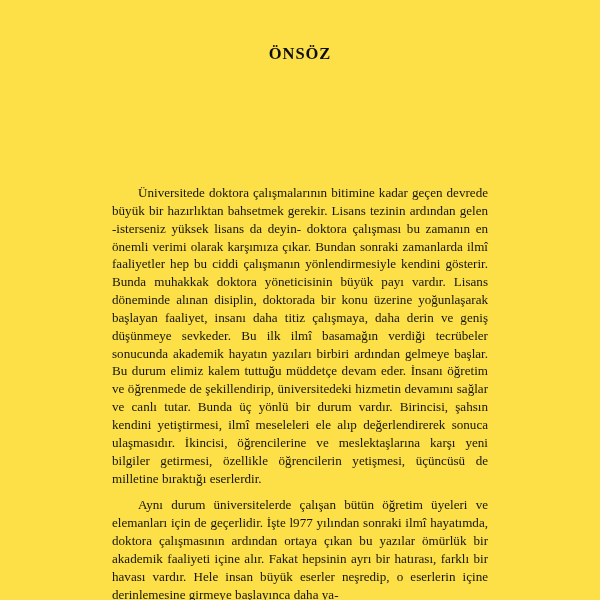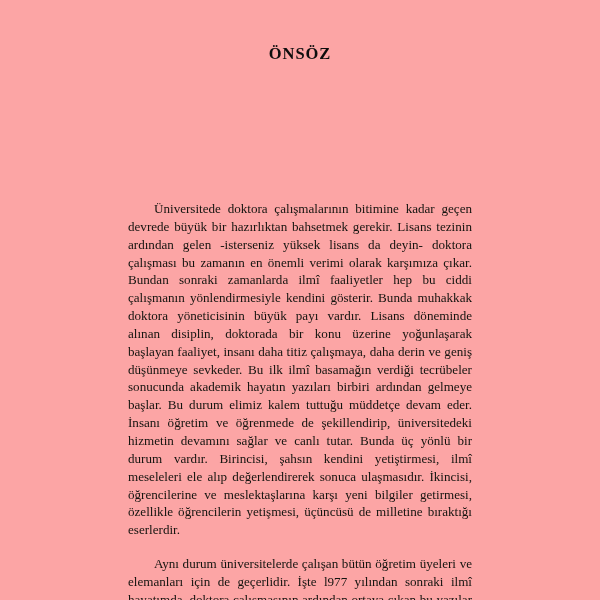--- a/index.html
+++ b/index.html
@@ -15,21 +15,21 @@
     color: #111111;
     overflow: hidden;
     -webkit-font-smoothing: antialiased;
   }
 
   .page {
     position: relative;
     width: 600px;
     height: 600px;
     box-sizing: border-box;
-    background: #fca5a5;
+    background: #fde047;
   }
 
   
   .chapter-title {
     position: absolute;
     top: 33px;
     left: 0;
     width: 600px;
     text-align: center;
     font-size: 16.5px;
@@ -41,21 +41,21 @@
 
   
   .text-block {
     position: absolute;
     top: 184px;
     left: 112px;
     width: 376px;
   }
 
   .paragraph {
-    margin: 16px;
+    margin: 0;
     text-indent: 26px;
     text-align: justify;
     text-justify: inter-word;
     font-size: 13.1px;
     line-height: 17.85px;
     color: #14140f;
     hyphens: none;
     word-spacing: 0.1px;
   }
 

